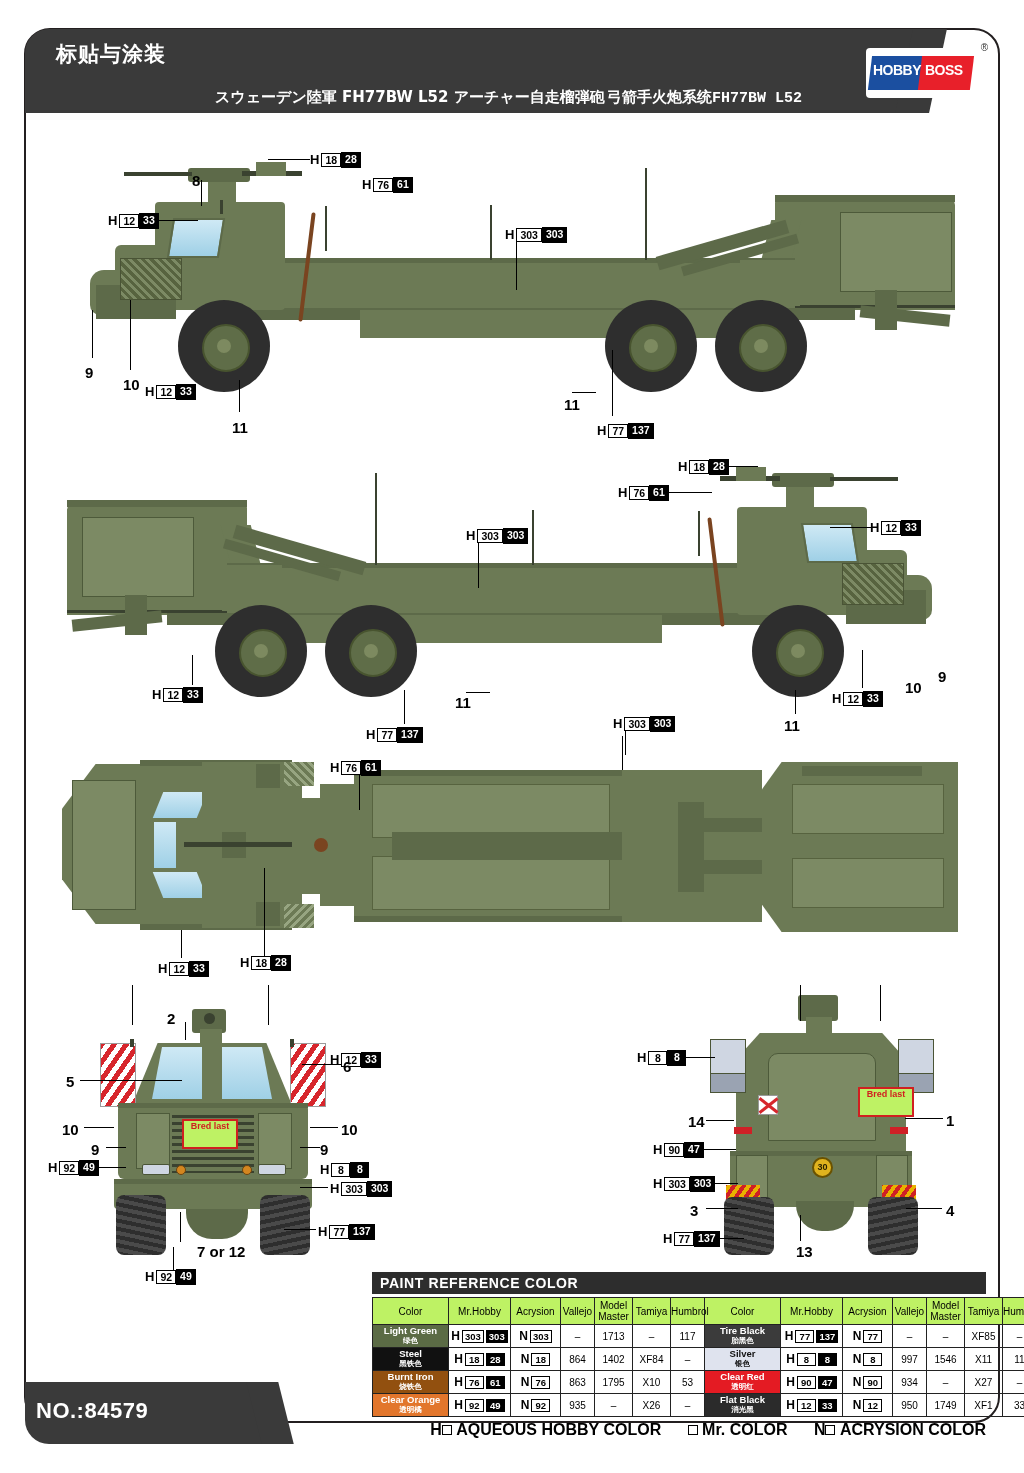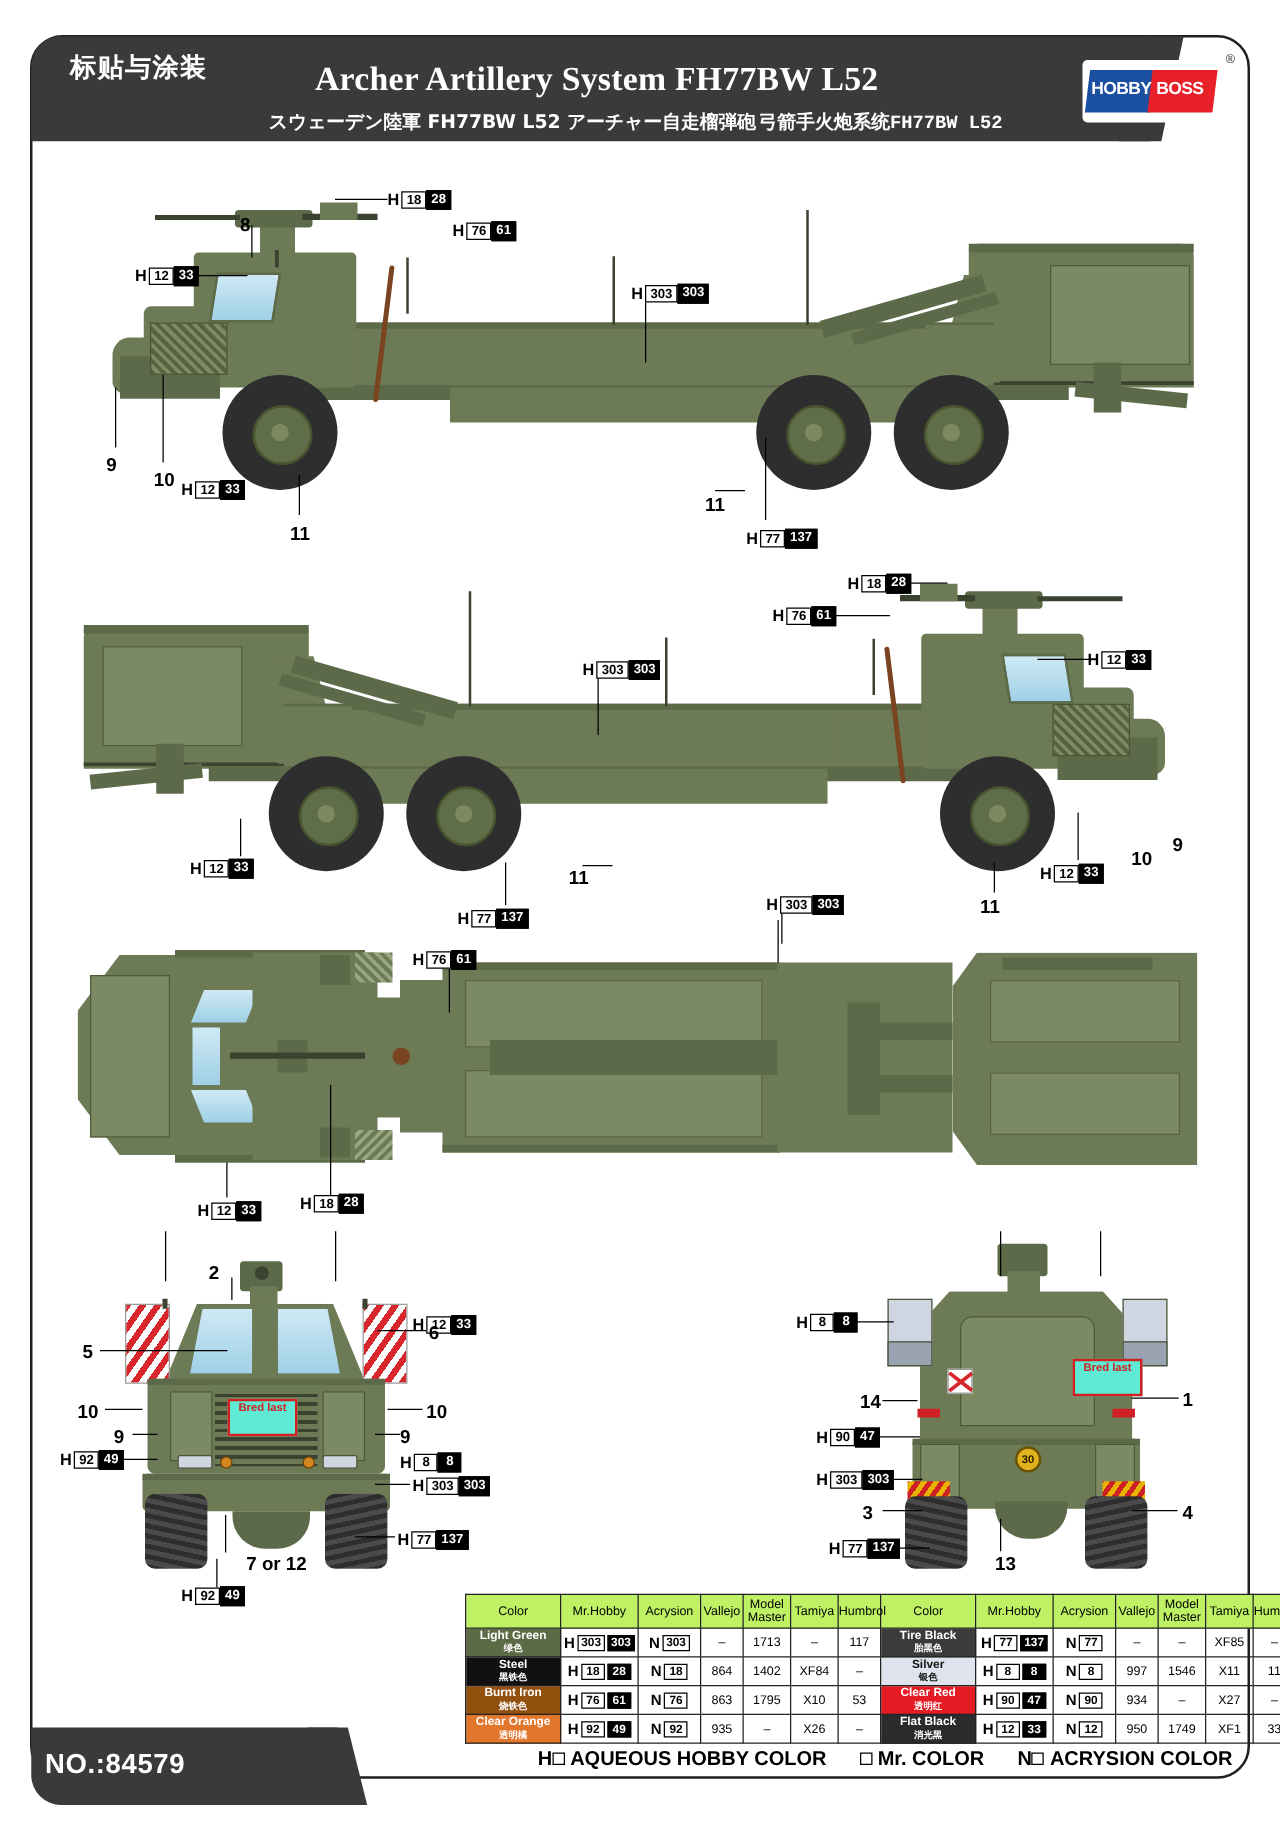--- a/index.html
+++ b/index.html
@@ -66,21 +66,21 @@
   .g{position:absolute;background:#6c7a55;}
   .gd{position:absolute;background:#5d6a49;}
   .gl{position:absolute;background:#7c8a64;}
   .glass{position:absolute;background:linear-gradient(180deg,#cfe9f5,#9fd0e6);}
   .tire{position:absolute;background:#2e2e2e;border-radius:50%;}
   .rim{position:absolute;background:#5f6d48;border-radius:50%;border:2px solid #48542f;}
   .hub{position:absolute;background:#7d8a60;border-radius:50%;}
   .ln{position:absolute;background:#3a4230;}
 
   
-  .bred{position:absolute;background:#5eead4;border:2px solid #d02020;
+  .bred{position:absolute;background:#bef264;border:2px solid #d02020;
         color:#d02020;font-weight:bold;font-size:9px;line-height:9.5px;text-align:center;
         font-family:"Liberation Sans",sans-serif;padding:1px 2px;}
   .hazard{position:absolute;
         background:repeating-linear-gradient(-55deg,#d7262c 0 5px,#ffffff 5px 10px);
         border:1px solid #9b9b9b;}
   .hazyel{position:absolute;
         background:repeating-linear-gradient(-55deg,#e8b200 0 4px,#cf2026 4px 8px);}
   .badge50{position:absolute;width:17px;height:17px;border-radius:50%;background:#e0b31e;
         border:2px solid #6a5200;color:#2a2200;font-size:9px;font-weight:bold;text-align:center;
         line-height:17px;font-family:"Liberation Sans",sans-serif;}
@@ -121,21 +121,20 @@
 </head>
 <body>
 
 <div id="page">
 
   <div class="frame"></div>
 
   <div class="hdrbar"></div>
   <div class="hdr-cn">标贴与涂装</div>
   <div class="hdr-mp">MARKING &amp; PAINTING</div>
-  <div class="hdr-title">Archer Artillery System FH77BW L52</div>
   <div class="hdr-jp">スウェーデン陸軍 FH77BW L52 アーチャー自走榴弾砲</div>
   <div class="hdr-cn2">弓箭手火炮系统FH77BW L52</div>
 
   <div class="logo">
     <div class="plate"></div>
     <div class="blue"></div>
     <div class="red"></div>
     <div class="t1">HOBBY</div>
     <div class="t2">BOSS</div>
     <div class="reg">®</div>
@@ -591,20 +590,21 @@
         <span class="b">137</span>
       </div>
       <div class="num" style="left: 688px; top: 1113px;">14</div>
       <div class="num" style="left: 946px; top: 1112px;">1</div>
       <div class="num" style="left: 690px; top: 1202px;">3</div>
       <div class="num" style="left: 946px; top: 1202px;">4</div>
       <div class="num" style="left: 796px; top: 1243px;">13</div>
     </div>
 
   <div class="ptwrap">
+    <div class="pthdr">PAINT  REFERENCE COLOR</div>
 
     <table class="pt">
       <colgroup>
         <col class="c1">
           <col class="c2">
           <col class="c3">
           <col class="c4">
           <col class="c5">
           <col class="c6">
           <col class="c7">

